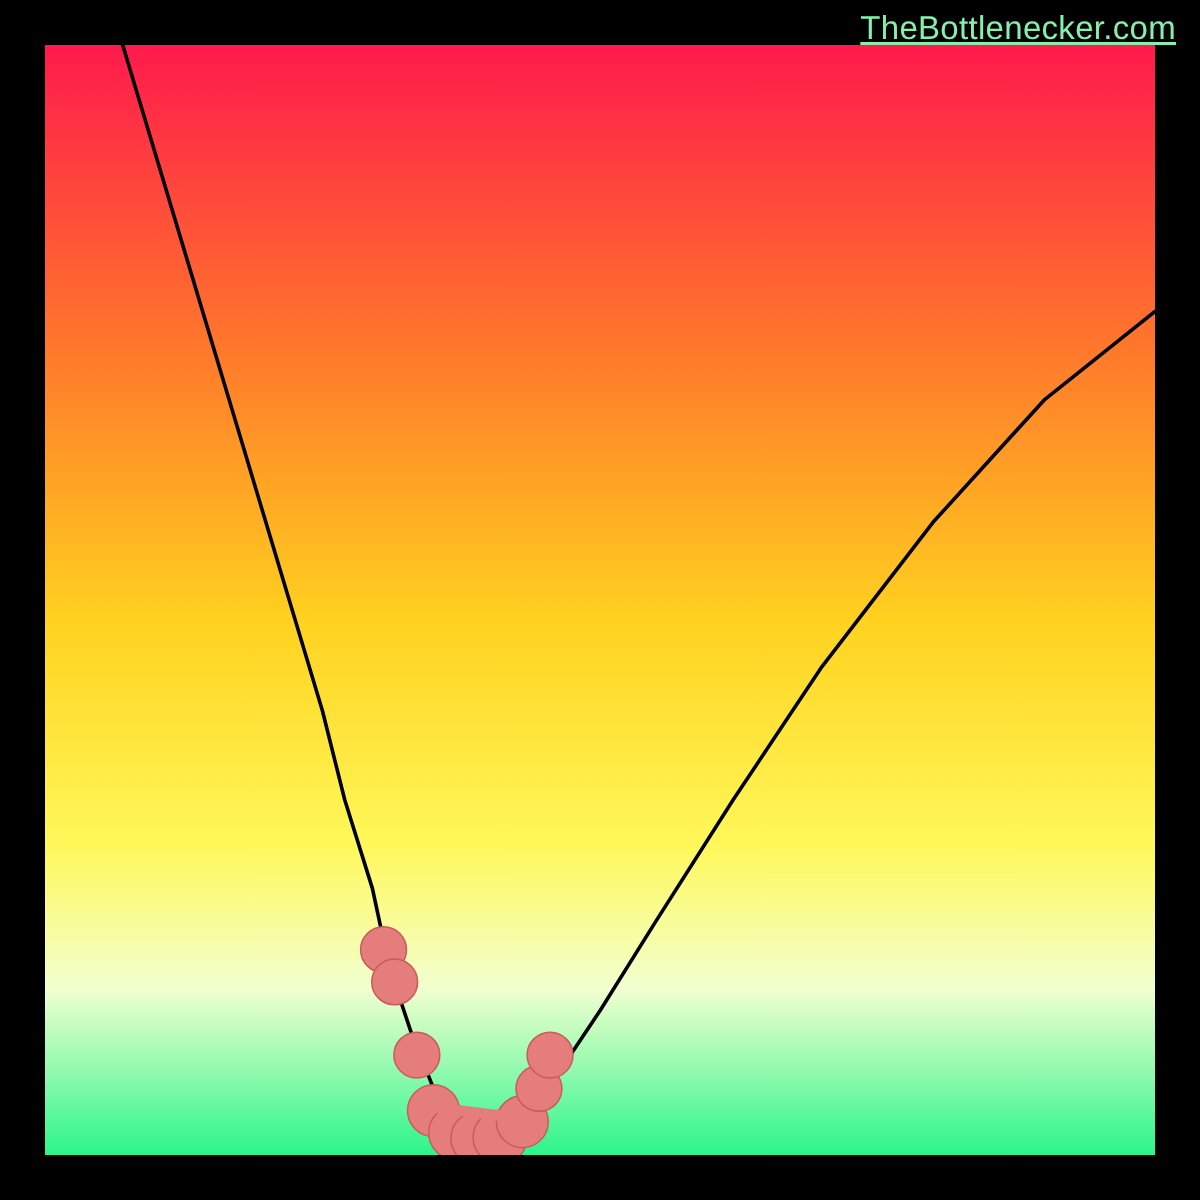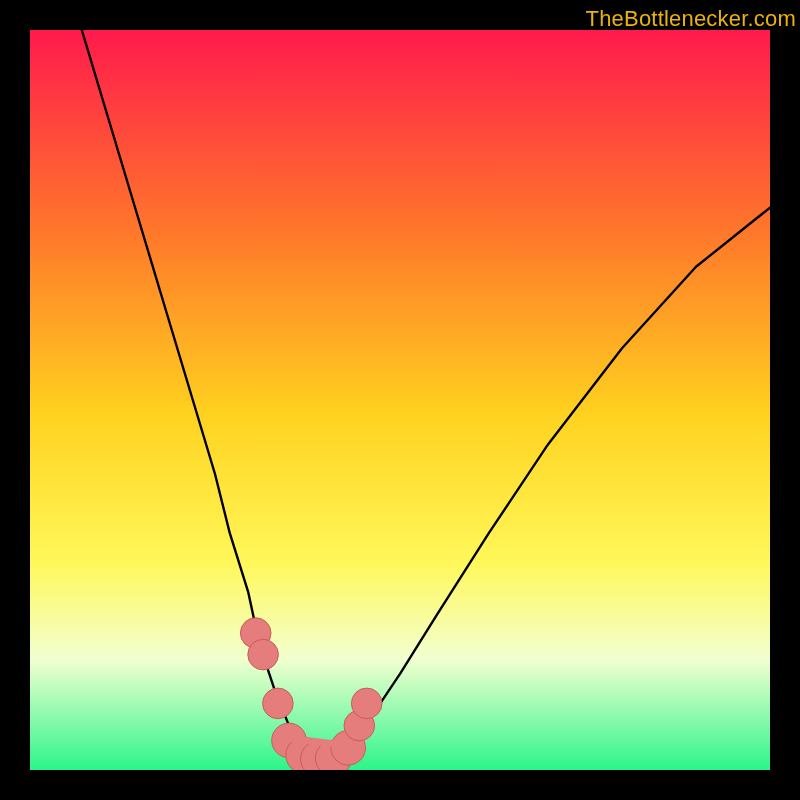--- a/index.html
+++ b/index.html
@@ -37,25 +37,26 @@
   .curve-svg {
     position: absolute;
     left: 0;
     top: 0;
     width: 100%;
     height: 100%;
   }
   .watermark {
     position: absolute;
     top: 6px;
-    right: 4px;
-    color: #eab308;
+    right: 16px;
+    color: #86efac;
     font-size: 22px;
     font-weight: 500;
     letter-spacing: 0.2px;
+    text-decoration: underline;
   }
 </style>
 </head>
 <body>
 
 <div class="frame">
 
   <div class="watermark">TheBottlenecker.com</div>
 
   <div class="plot">

